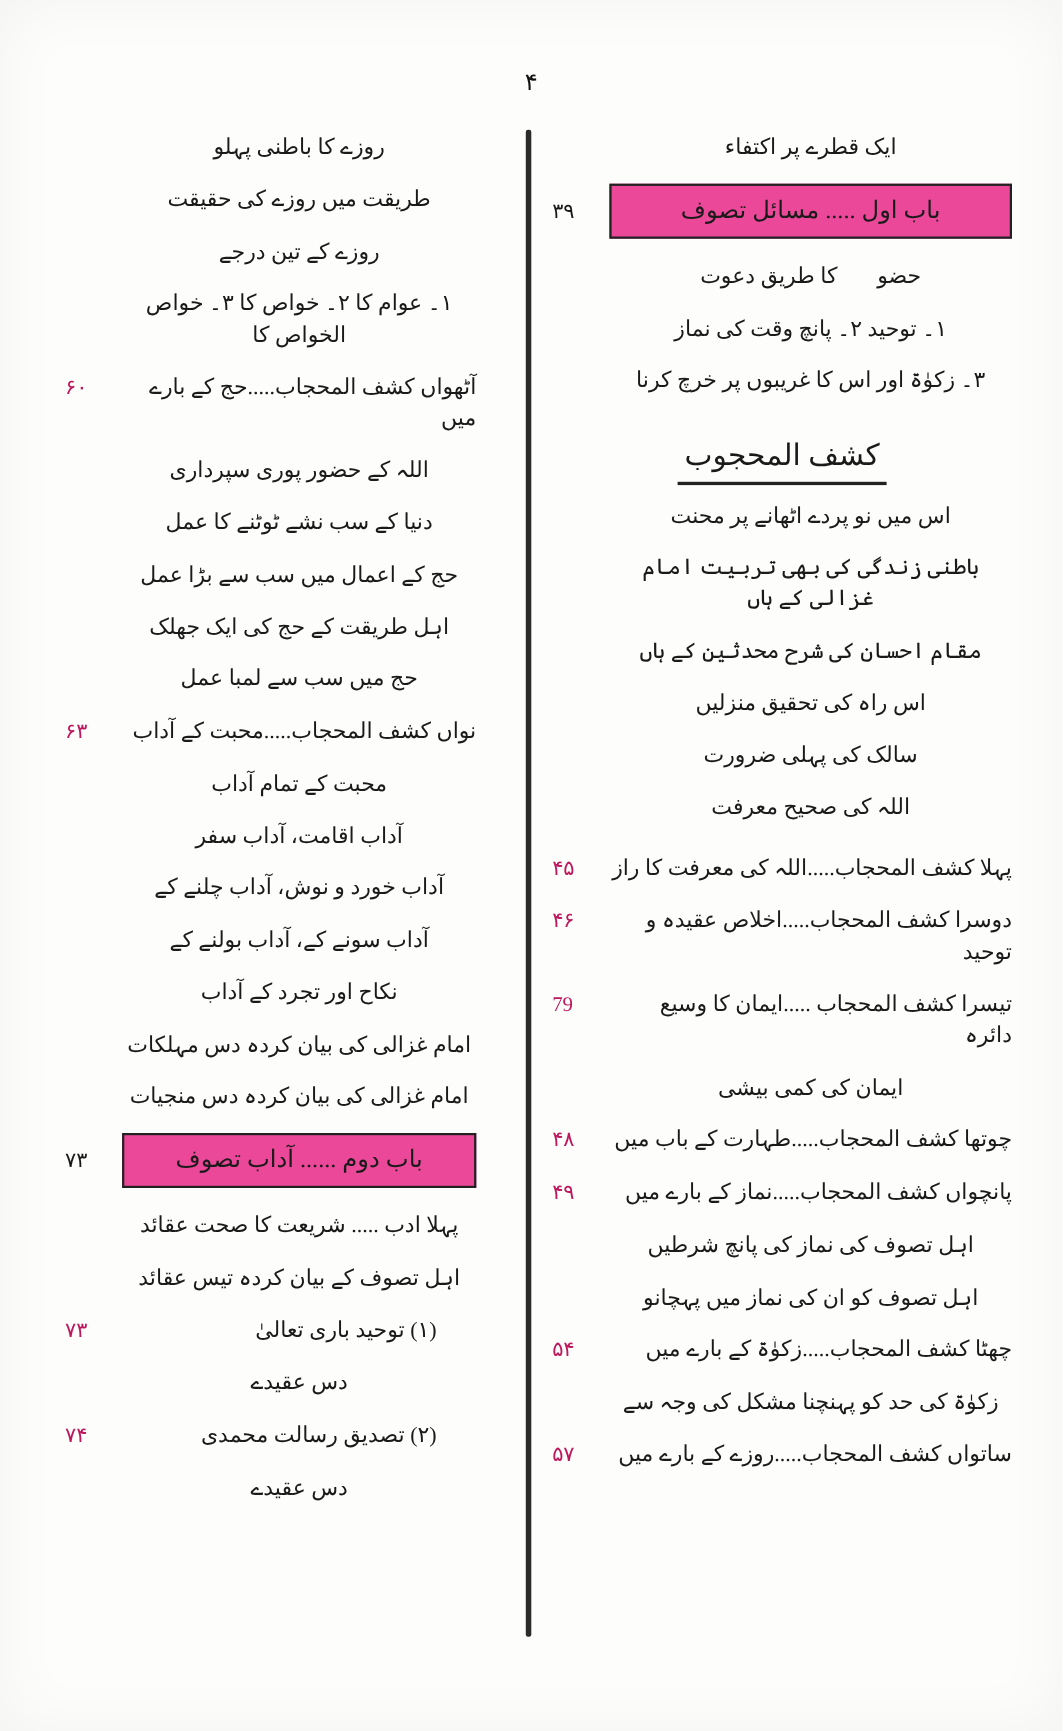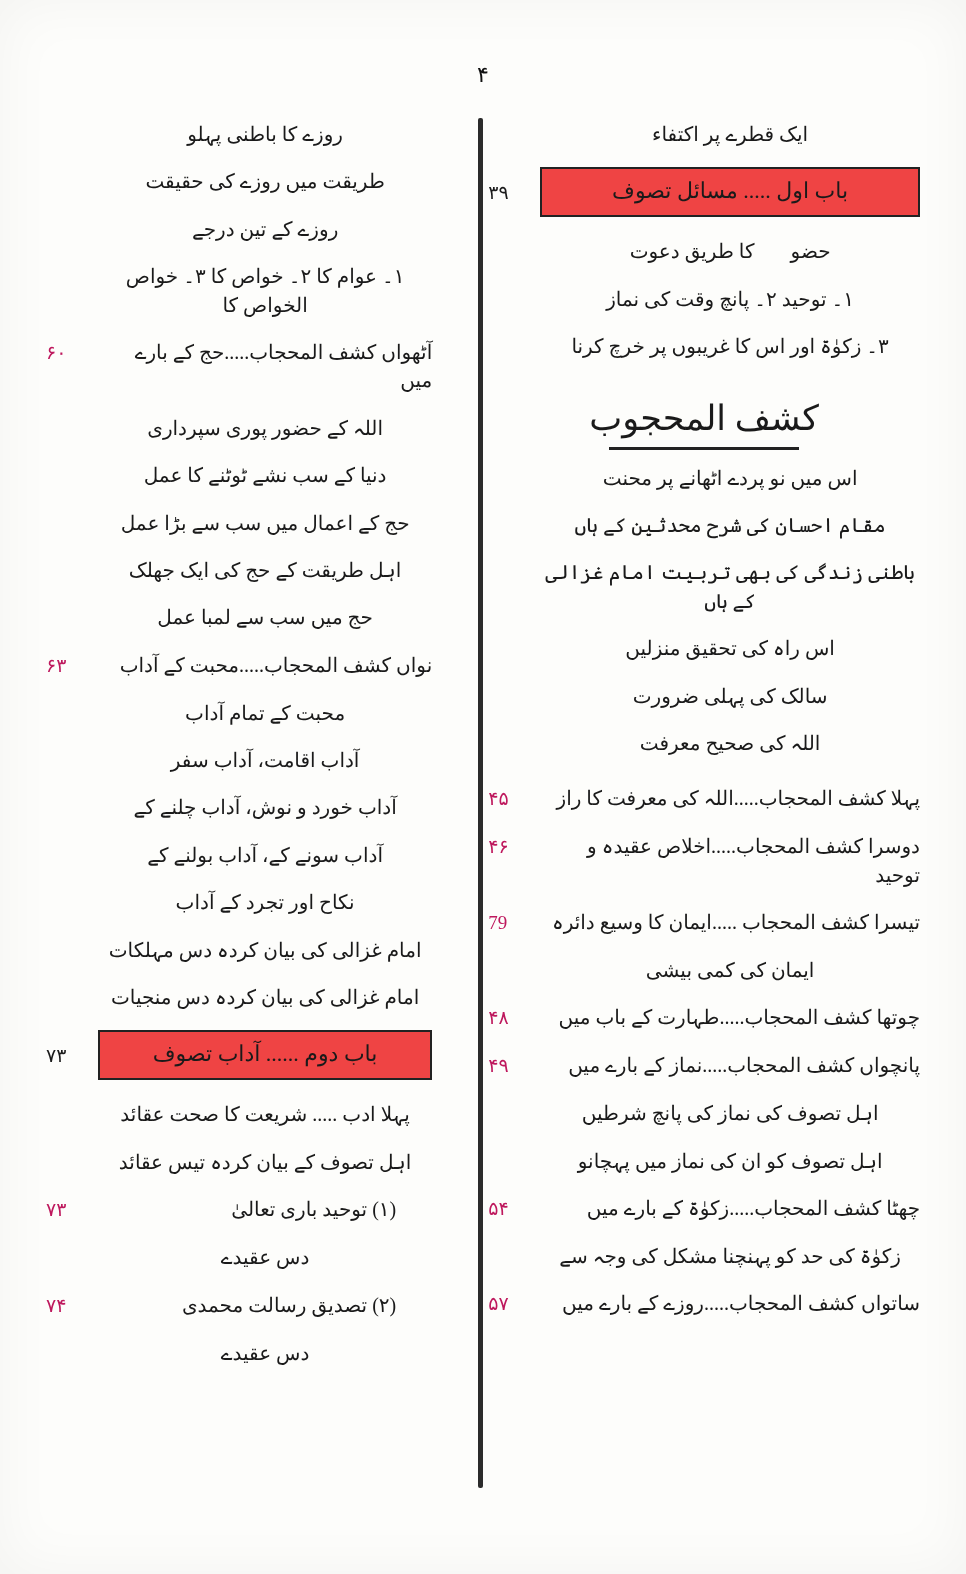--- a/index.html
+++ b/index.html
@@ -44,20 +44,21 @@
     width: 966px;
     height: 1400px;
     display: flex;
     flex-direction: row;
     direction: rtl;
   }
   .col {
     position: relative;
     box-sizing: border-box;
     padding: 0 22px;
+    margin-left: 13px;
   }
   .col-right {
     width: 527px;
     padding-right: 46px;
     padding-left: 26px;
   }
   .col-left {
     width: 483px;
     padding-right: 30px;
     padding-left: 46px;
@@ -92,21 +93,21 @@
     text-align: left;
     font-size: 19px;
     color: #be185d;
   }
   .entry.center .txt { text-align: center; }
   .entry.indent .txt { padding-right: 36px; }
 
   .heading {
     direction: rtl;
     text-align: center;
-    font-size: 35px;
+    font-size: 27px;
     margin: 10px 0 8px 0;
     letter-spacing: 0.5px;
   }
   .heading-rule {
     width: 190px;
     height: 3px;
     background: #222;
     margin: 0 auto 14px auto;
   }
   .chapter-row {
@@ -116,21 +117,21 @@
     gap: 12px;
     margin: 14px 0 20px 0;
   }
   .chapter-box {
     flex: 1 1 auto;
     border: 2px solid #222;
     padding: 9px 10px 11px 10px;
     text-align: center;
     font-size: 22px;
     direction: rtl;
-    background: #ef4444;
+    background: #ec4899;
   }
   .chapter-row .pg {
     flex: 0 0 auto;
     min-width: 40px;
     text-align: left;
     font-size: 19px;
   }
   .spacer-8 { height: 8px; }
 </style>
 </head>
@@ -172,25 +173,25 @@
 
       <div class="spacer-8"></div>
       <div class="heading">کشف المحجوب</div>
       <div class="heading-rule"></div>
 
       <div class="entry center">
         <span class="txt">اس میں نو پردے اٹھانے پر محنت</span>
         <span class="pg"></span>
       </div>
       <div class="entry center">
+        <span class="txt">باطنی زندگی کی بھی تربیت امام غزالی کے ہاں</span>
+        <span class="pg"></span>
+      </div>
+      <div class="entry center">
         <span class="txt">مقام احسان کی شرح محدثین کے ہاں</span>
-        <span class="pg"></span>
-      </div>
-      <div class="entry center">
-        <span class="txt">باطنی زندگی کی بھی تربیت امام غزالی کے ہاں</span>
         <span class="pg"></span>
       </div>
       <div class="entry center">
         <span class="txt">اس راہ کی تحقیق منزلیں</span>
         <span class="pg"></span>
       </div>
       <div class="entry center">
         <span class="txt">سالک کی پہلی ضرورت</span>
         <span class="pg"></span>
       </div>

